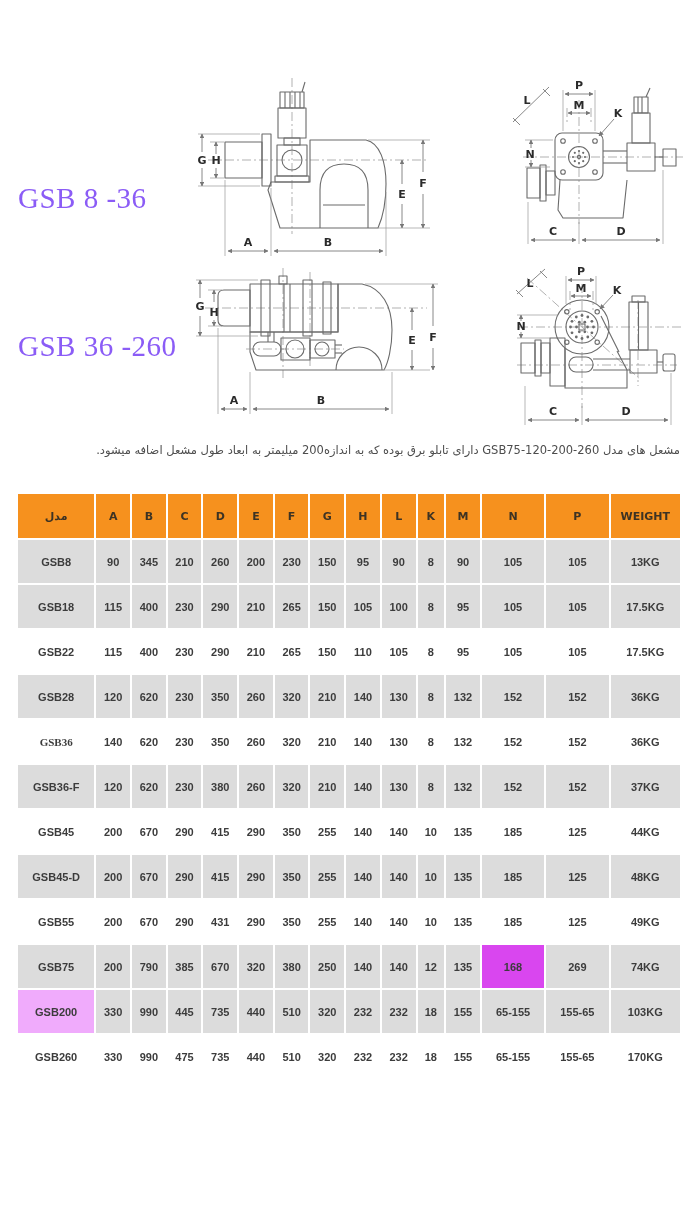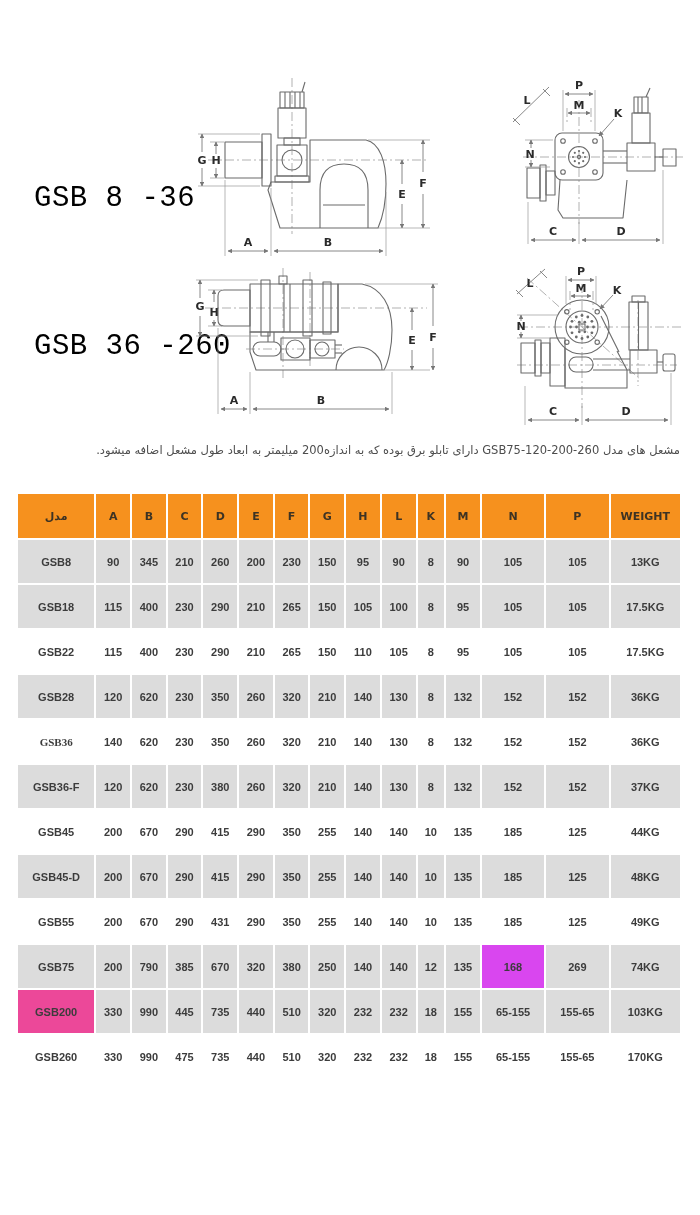--- a/index.html
+++ b/index.html
@@ -3,22 +3,22 @@
 <meta charset="utf-8">
 <style>
   html,body{margin:0;padding:0;}
   body{
     width:700px;height:1215px;background:#ffffff;position:relative;overflow:hidden;
     font-family:"Liberation Sans",sans-serif;
   }
   .abs{position:absolute;}
   
   .model-title{
-    font-family:Liberation Mono, monospace;
-    font-size:29px;color:#000000;letter-spacing:0.5px;white-space:nowrap;margin-left:16px;
+    font-family:Liberation Serif, serif;
+    font-size:29px;color:#8b5cf6;letter-spacing:0.5px;white-space:nowrap;
   }
   
   svg{display:block;}
   .ln{stroke:#6b6b6b;stroke-width:1.1;fill:none;stroke-linejoin:round;}
   .cl{stroke:#8f8f8f;stroke-width:0.7;stroke-dasharray:9 3 2 3;fill:none;}
   .dim{stroke:#7b7b7b;stroke-width:0.9;fill:none;}
   .ext{stroke:#9a9a9a;stroke-width:0.7;fill:none;}
   .dlabel{font-family:"DejaVu Sans",sans-serif;font-size:11px;font-weight:bold;fill:#2a2a2a;text-anchor:middle;}
   
   .notes{
@@ -547,21 +547,21 @@
           <td style="background: rgb(220, 220, 220); color: rgb(60, 60, 60);">250</td>
           <td style="background: rgb(220, 220, 220); color: rgb(60, 60, 60);">140</td>
           <td style="background: rgb(220, 220, 220); color: rgb(60, 60, 60);">140</td>
           <td style="background: rgb(220, 220, 220); color: rgb(60, 60, 60);">12</td>
           <td style="background: rgb(220, 220, 220); color: rgb(60, 60, 60);">135</td>
           <td style="background: #d946ef; color: rgb(60, 60, 60);">168</td>
           <td style="background: rgb(220, 220, 220); color: rgb(60, 60, 60);">269</td>
           <td style="background: rgb(220, 220, 220); color: rgb(60, 60, 60);">74KG</td>
         </tr>
         <tr class="shade">
-          <td style="background: #ec4899; color: rgb(60, 60, 60);">GSB200</td>
+          <td style="background: #f0abfc; color: rgb(60, 60, 60);">GSB200</td>
           <td style="background: rgb(220, 220, 220); color: rgb(60, 60, 60);">330</td>
           <td style="background: rgb(220, 220, 220); color: rgb(60, 60, 60);">990</td>
           <td style="background: rgb(220, 220, 220); color: rgb(60, 60, 60);">445</td>
           <td style="background: rgb(220, 220, 220); color: rgb(60, 60, 60);">735</td>
           <td style="background: rgb(220, 220, 220); color: rgb(60, 60, 60);">440</td>
           <td style="background: rgb(220, 220, 220); color: rgb(60, 60, 60);">510</td>
           <td style="background: rgb(220, 220, 220); color: rgb(60, 60, 60);">320</td>
           <td style="background: rgb(220, 220, 220); color: rgb(60, 60, 60);">232</td>
           <td style="background: rgb(220, 220, 220); color: rgb(60, 60, 60);">232</td>
           <td style="background: rgb(220, 220, 220); color: rgb(60, 60, 60);">18</td>

